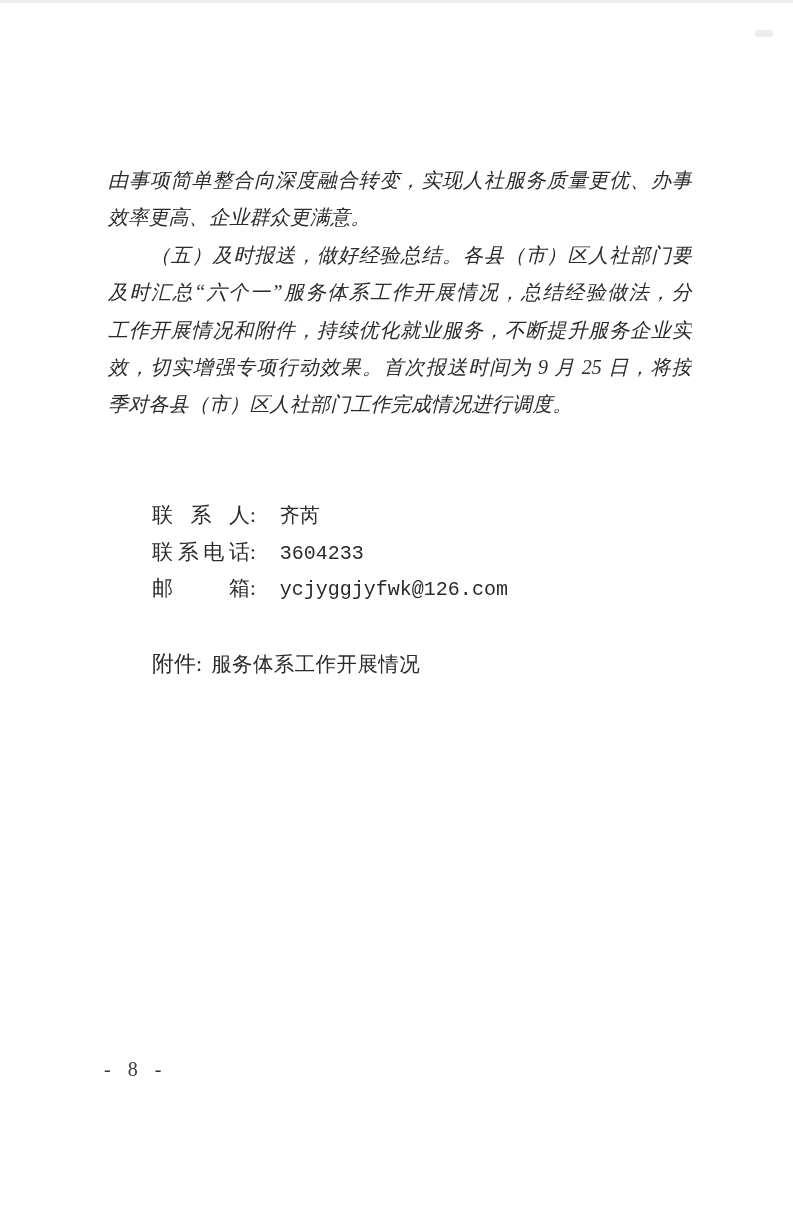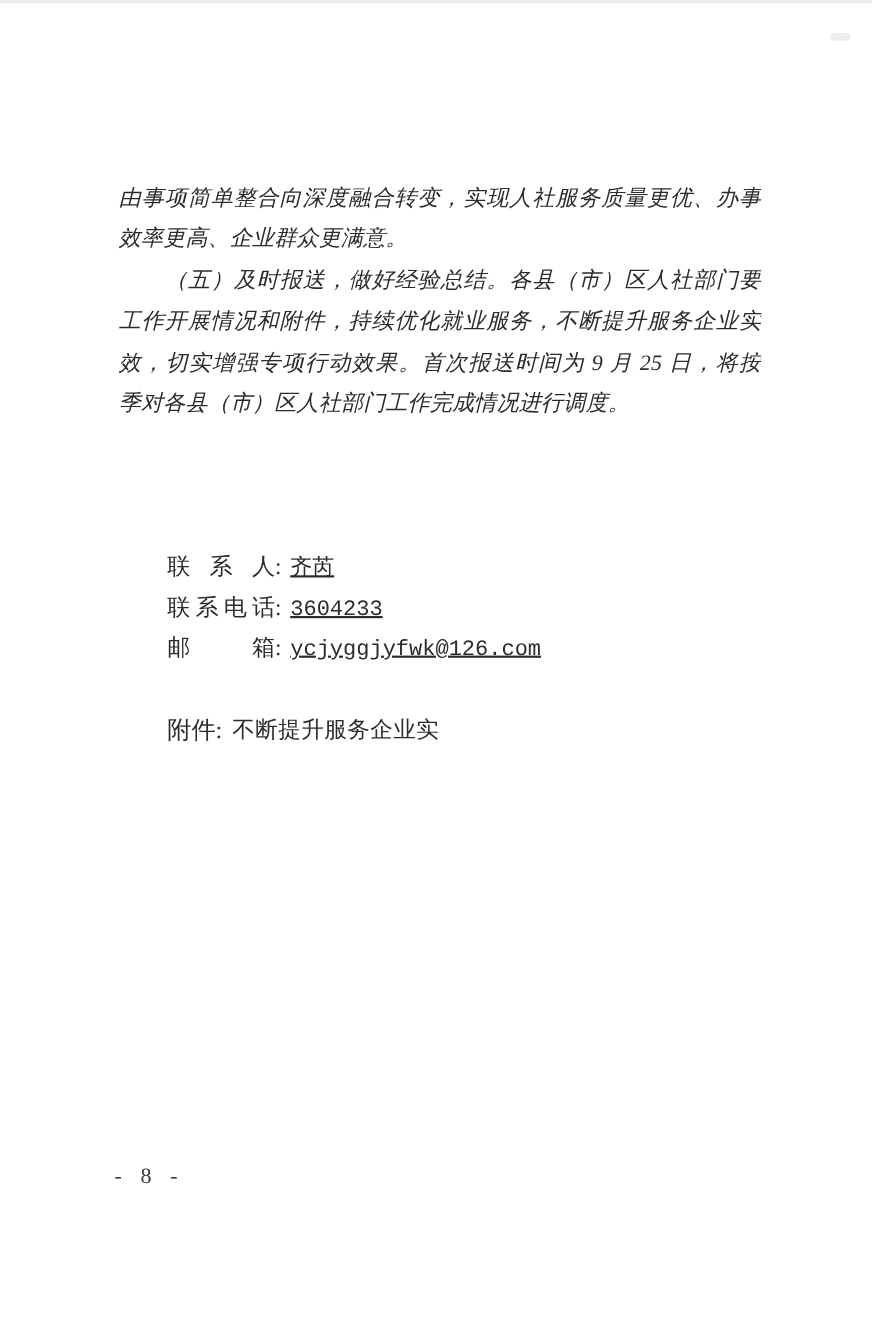--- a/index.html
+++ b/index.html
@@ -73,24 +73,23 @@
     display: inline-block;
     width: 98px;
     text-align: justify;
     text-align-last: justify;
     vertical-align: top;
   }
   .contact-sep {
     display: inline-block;
   }
   .contact-value {
-    margin-left: 8px;
+    margin-left: 24px;
     font-family: "Liberation Mono", "DejaVu Sans Mono", monospace;
     font-size: 20px;
-    text-decoration: underline;
   }
 
   
   .attachment {
     position: absolute;
     left: 152px;
     top: 646px;
     display: flex;
     align-items: flex-start;
   }
@@ -129,20 +128,21 @@
   <div class="smudge"></div>
 
   <div class="doc-body">
 
       <div class="body-line justify">由事项简单整合向深度融合转变，实现人社服务质量更优、办事</div>
 
       <div class="body-line">效率更高、企业群众更满意。</div>
 
       <div class="body-line justify indent">（五）及时报送，做好经验总结。各县（市）区人社部门要</div>
 
+      <div class="body-line justify">及时汇总“六个一”服务体系工作开展情况，总结经验做法，分</div>
 
 
       <div class="body-line justify">工作开展情况和附件，持续优化就业服务，不断提升服务企业实</div>
 
       <div class="body-line justify">效，切实增强专项行动效果。首次报送时间为 9 月 25 日，将按</div>
 
       <div class="body-line">季对各县（市）区人社部门工作完成情况进行调度。</div>
     </div>
 
   <div class="contact">
@@ -152,19 +152,19 @@
       <div class="contact-line"><span class="contact-label">联系电话</span><span class="contact-sep">:</span><span class="contact-value">3604233</span></div>
 
       <div class="contact-line"><span class="contact-label">邮箱</span><span class="contact-sep">:</span><span class="contact-value">ycjyggjyfwk@126.com</span></div>
     </div>
 
   <div class="attachment">
     <div class="attachment-label">附件:</div>
     <div class="attachment-content">
 
 
-        <div class="attachment-line">不断提升服务企业实</div>
+        <div class="attachment-line">服务体系工作开展情况</div>
       </div>
   </div>
 
   <div class="page-number">- 8 -</div>
 
 </div>
 
 </body></html>

